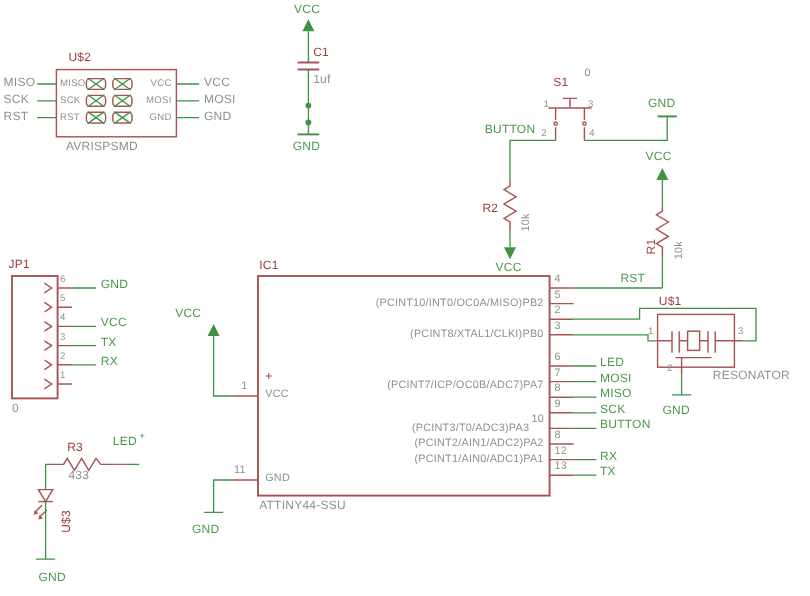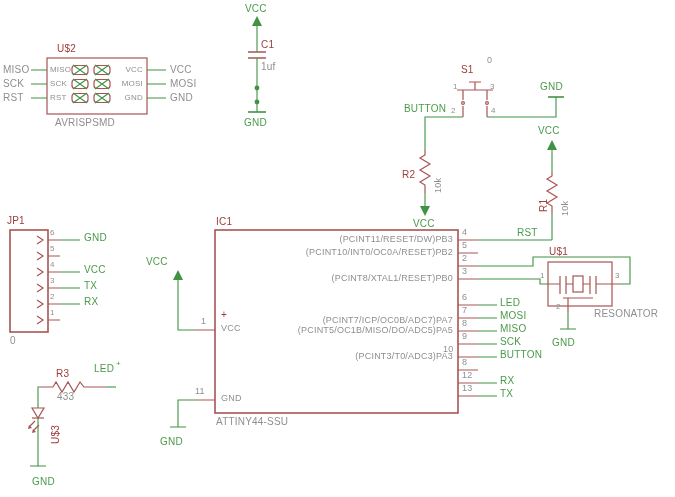--- a/index.html
+++ b/index.html
@@ -165,26 +165,26 @@
   <span class="t red" style="left:216px;top:217px">IC1</span>
   <span class="t gray" style="left:216px;top:417px">ATTINY44-SSU</span>
   <span class="t gray s9" style="left:201px;top:317px">1</span>
   <span class="t red" style="left:221px;top:310px">+</span>
   <span class="t gray s9" style="left:221px;top:324px">VCC</span>
   <span class="t green" style="left:146px;top:257px">VCC</span>
   <span class="t gray s9" style="left:195px;top:387px">11</span>
   <span class="t gray s9" style="left:221px;top:394px">GND</span>
   <span class="t green" style="left:160px;top:437px">GND</span>
 
-  <span class="t gray s9 ra" style="left:280px;top:235px;width:173px">(PCINT11/RESET/DW)PB3</span>
-  <span class="t gray s9 ra" style="left:280px;top:248px;width:173px">(PCINT10/INT0/OC0A/RESET)PB2</span>
-  <span class="t gray s9 ra" style="left:280px;top:274px;width:173px">(PCINT8/XTAL1/RESET)PB0</span>
+  <span class="t gray s9 ra" style="left:280px;top:248px;width:173px">(PCINT10/INT0/OC0A/MISO)PB2</span>
+  <span class="t gray s9 ra" style="left:280px;top:274px;width:173px">(PCINT8/XTAL1/CLKI)PB0</span>
   <span class="t gray s9 ra" style="left:280px;top:316px;width:173px">(PCINT7/ICP/OC0B/ADC7)PA7</span>
-  <span class="t gray s9 ra" style="left:280px;top:326px;width:173px">(PCINT5/OC1B/MISO/DO/ADC5)PA5</span>
-  <span class="t gray s9 ra" style="left:280px;top:352px;width:173px">(PCINT3/T0/ADC3)PA3</span>
+  <span class="t gray s9 ra" style="left:268px;top:352px;width:173px">(PCINT3/T0/ADC3)PA3</span>
+  <span class="t gray s9 ra" style="left:280px;top:365px;width:173px">(PCINT2/AIN1/ADC2)PA2</span>
+  <span class="t gray s9 ra" style="left:280px;top:378px;width:173px">(PCINT1/AIN0/ADC1)PA1</span>
 
   <span class="t gray s9" style="left:462px;top:228px">4</span>
   <span class="t gray s9" style="left:462px;top:241px">5</span>
   <span class="t gray s9" style="left:462px;top:254px">2</span>
   <span class="t gray s9" style="left:462px;top:267px">3</span>
   <span class="t gray s9" style="left:462px;top:293px">6</span>
   <span class="t gray s9" style="left:462px;top:306px">7</span>
   <span class="t gray s9" style="left:462px;top:319px">8</span>
   <span class="t gray s9" style="left:462px;top:332px">9</span>
   <span class="t gray s9" style="left:443px;top:345px">10</span>

